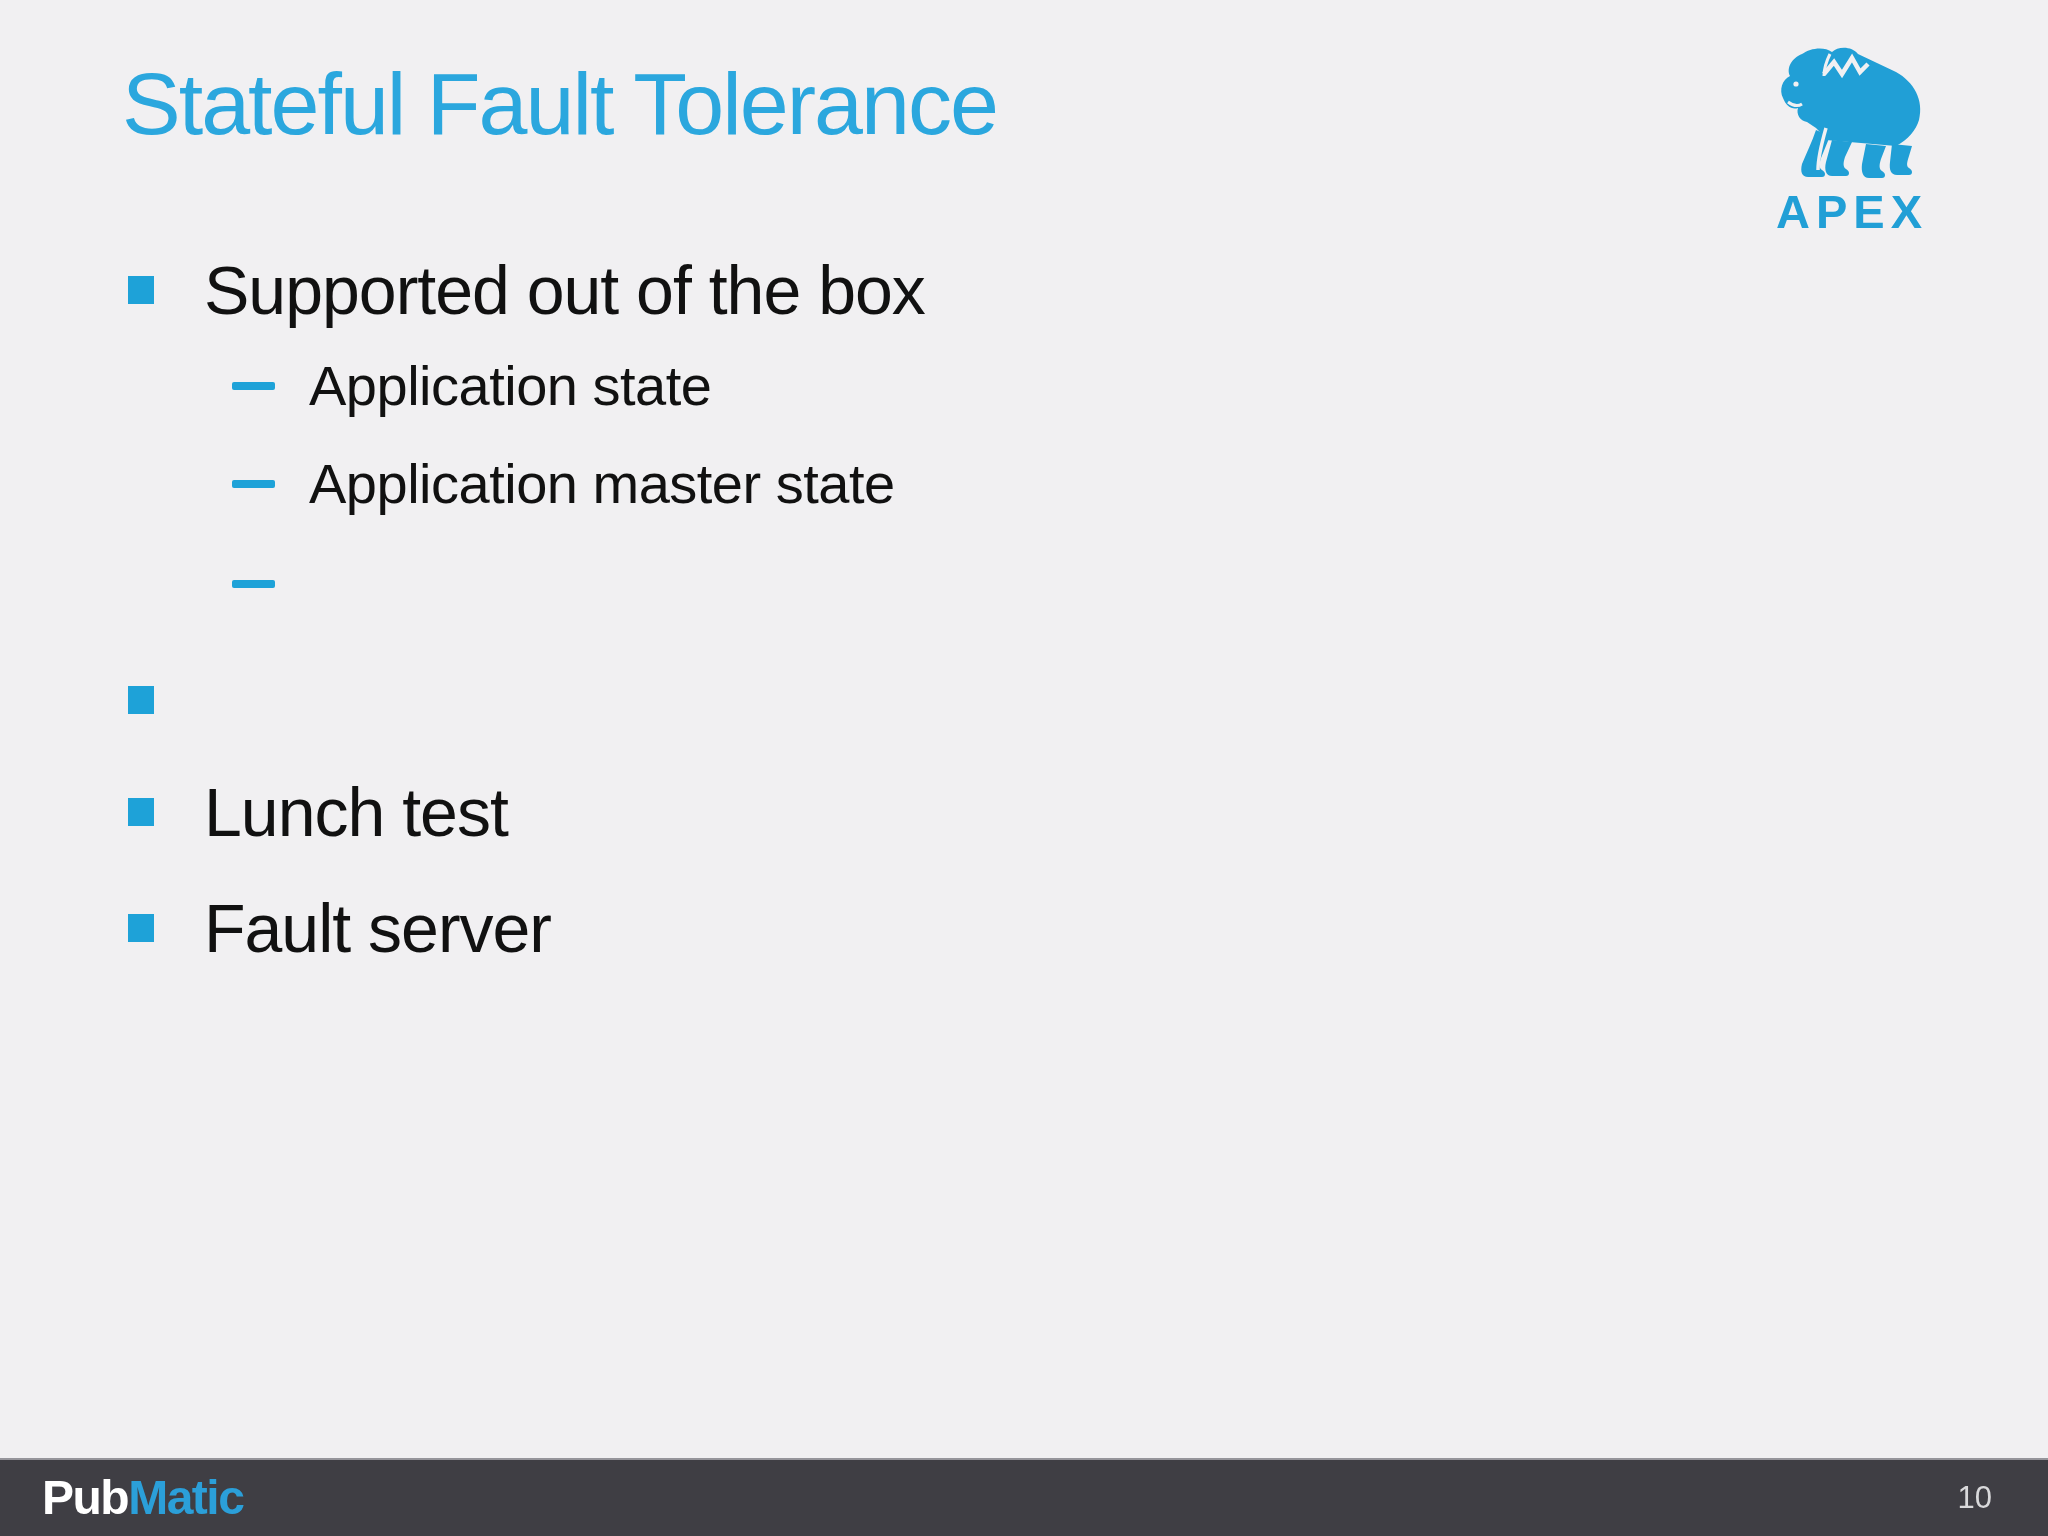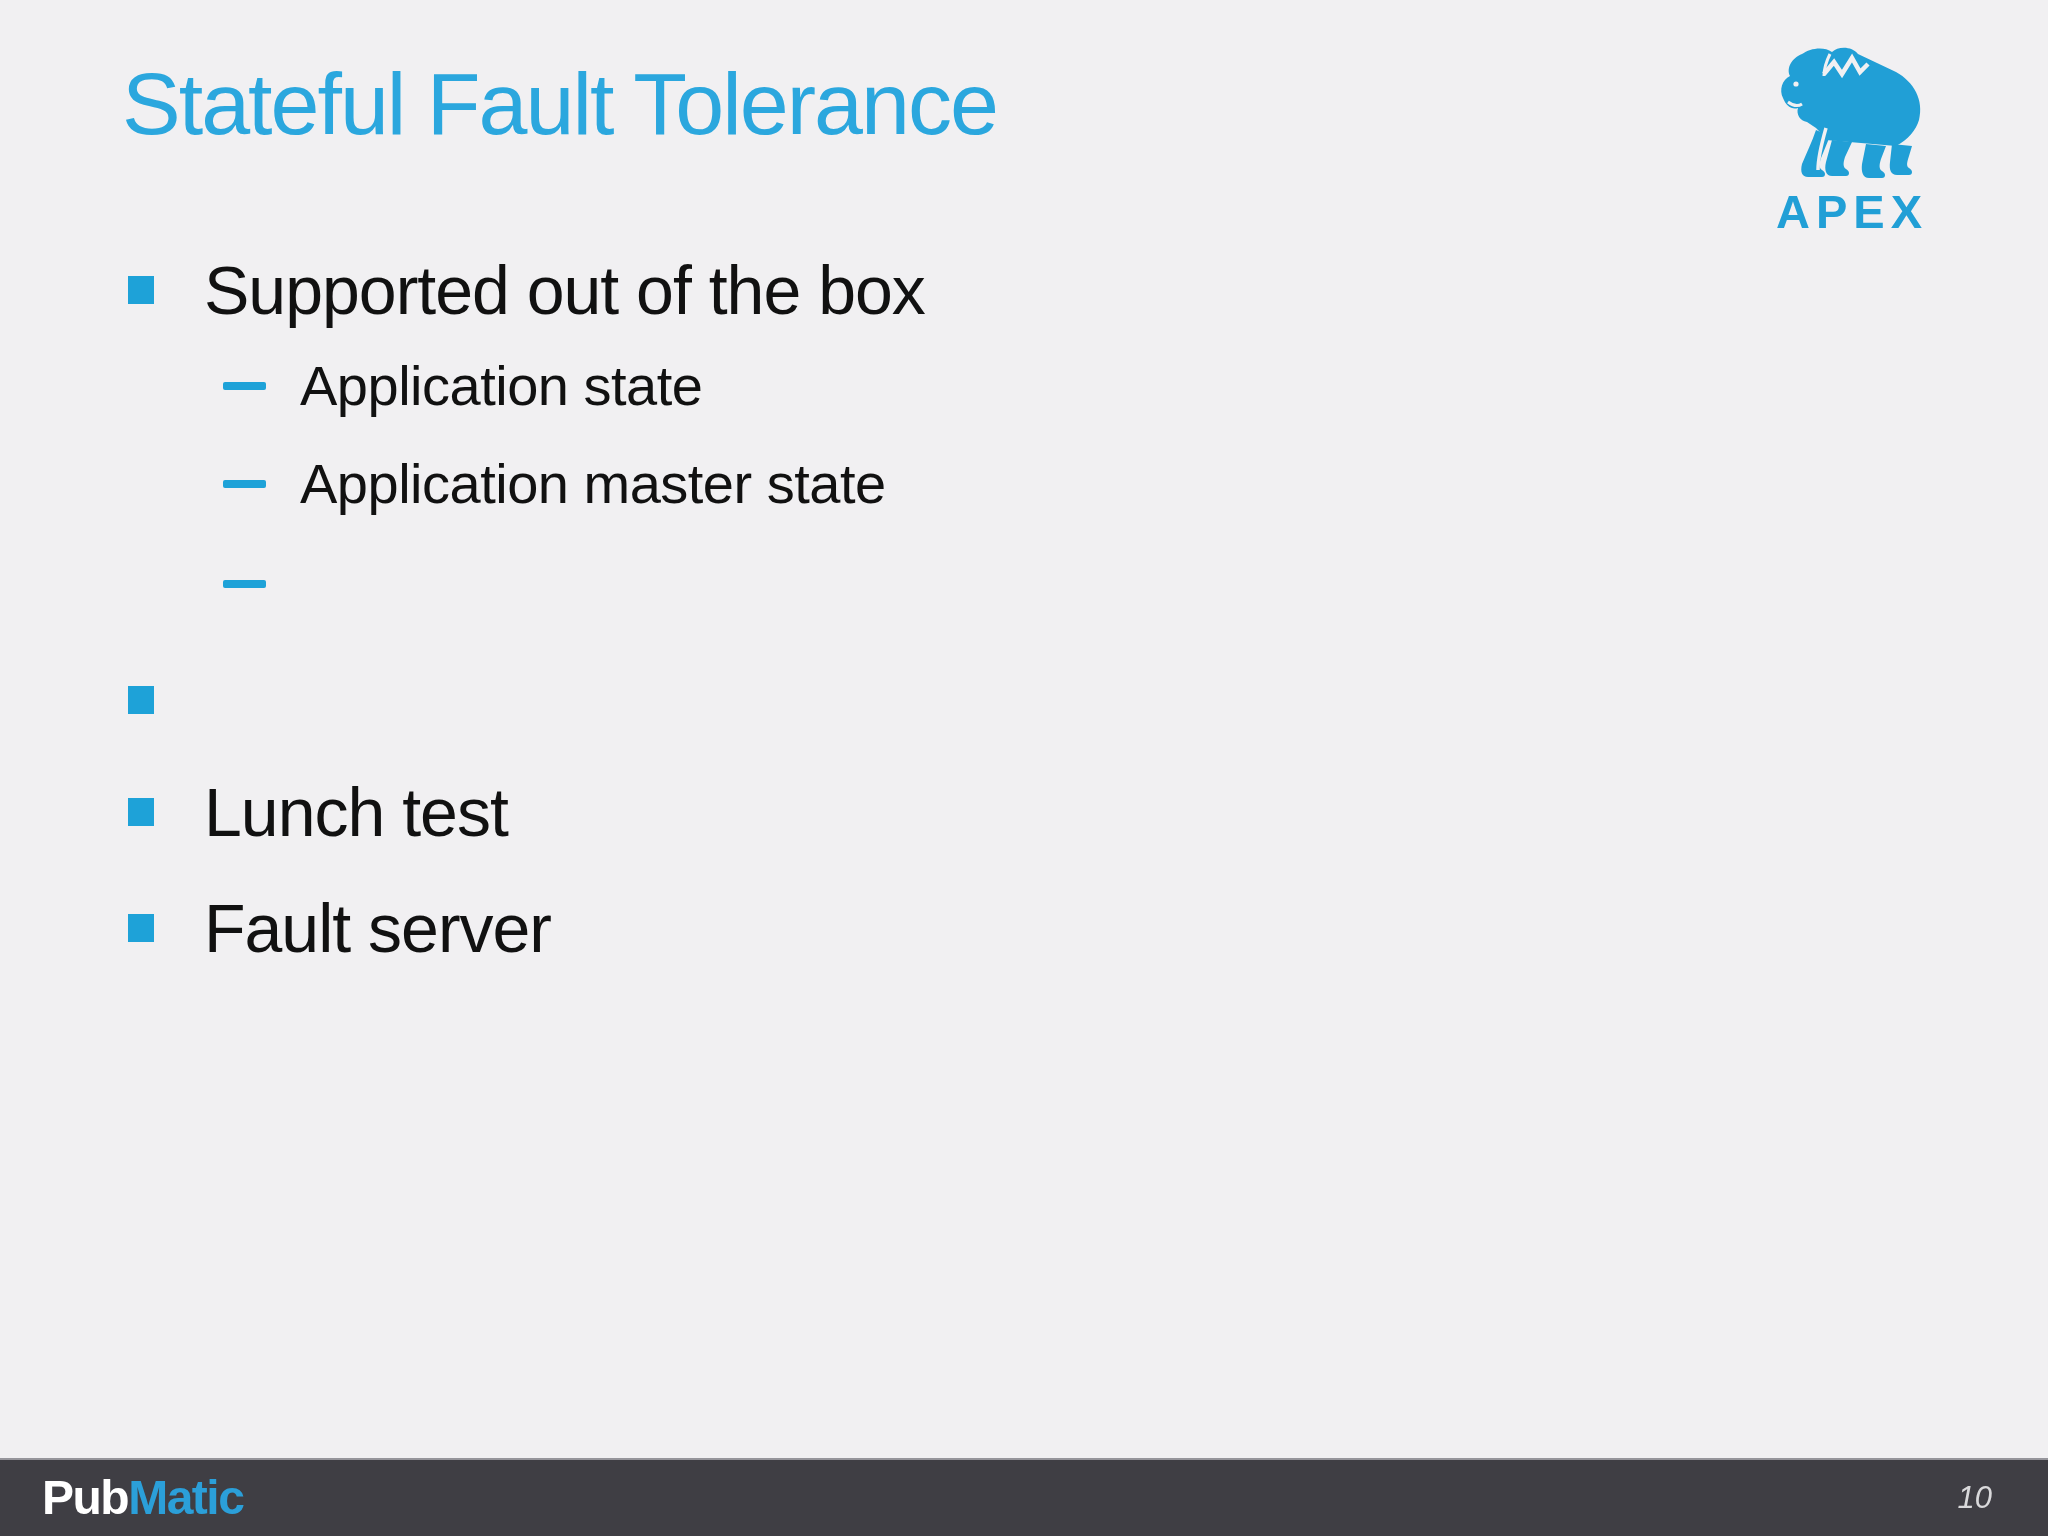--- a/index.html
+++ b/index.html
@@ -22,40 +22,40 @@
   .apex-logo { position:absolute; left:1765px; top:44px; width:168px; text-align:center; }
   .apex-logo svg { display:block; margin:0 auto; }
   .apex-label {
     margin-top:6px; font-size:47px; font-weight:700;
     color:#219FD6; letter-spacing:6px; padding-left:6px;
   }
 
   
   .row { position:absolute; display:flex; align-items:flex-start; color:#111111; white-space:nowrap;text-align:center; }
   .row.l1 { left:128px; font-size:68px; line-height:80px; letter-spacing:-1px; }
-  .row.l2 { left:223px; font-size:56px; line-height:66px; letter-spacing:-0.5px; }
+  .row.l2 { left:232px; font-size:56px; line-height:66px; letter-spacing:-0.5px; }
   .sq   { width:26px; height:28px; background:#1EA2D8; margin-top:26px; flex:none; }
   .dash { width:43px; height:8px;  background:#1EA2D8; margin-top:29px; border-radius:2px; flex:none; }
   .l1 .txt { margin-left:50px; }
   .l2 .txt { margin-left:34px; }
 
   
   .footer {
     position:absolute; left:0; right:0; bottom:0; height:78px;
     background:#3F3E44; border-top:2px solid #96959B;padding-left:16px;
   }
   .brand {
     position:absolute; left:42px; top:0; height:76px; line-height:76px;
     font-size:48px; font-weight:700; letter-spacing:-1.5px; white-space:nowrap;
   }
   .brand .pub { color:#FFFFFF; }
   .brand .matic { color:#2B9FD9; }
   .pagenum {
     position:absolute; right:56px; top:0; height:76px; line-height:76px;
-    font-size:31px; color:#D9D9DB;font-style:italic;
+    font-size:31px; color:#D9D9DB;
   }
 </style>
 </head>
 <body>
 
 <main class="slide">
 
   <h1 class="title">Stateful Fault Tolerance</h1>
 
   <div class="apex-logo">

